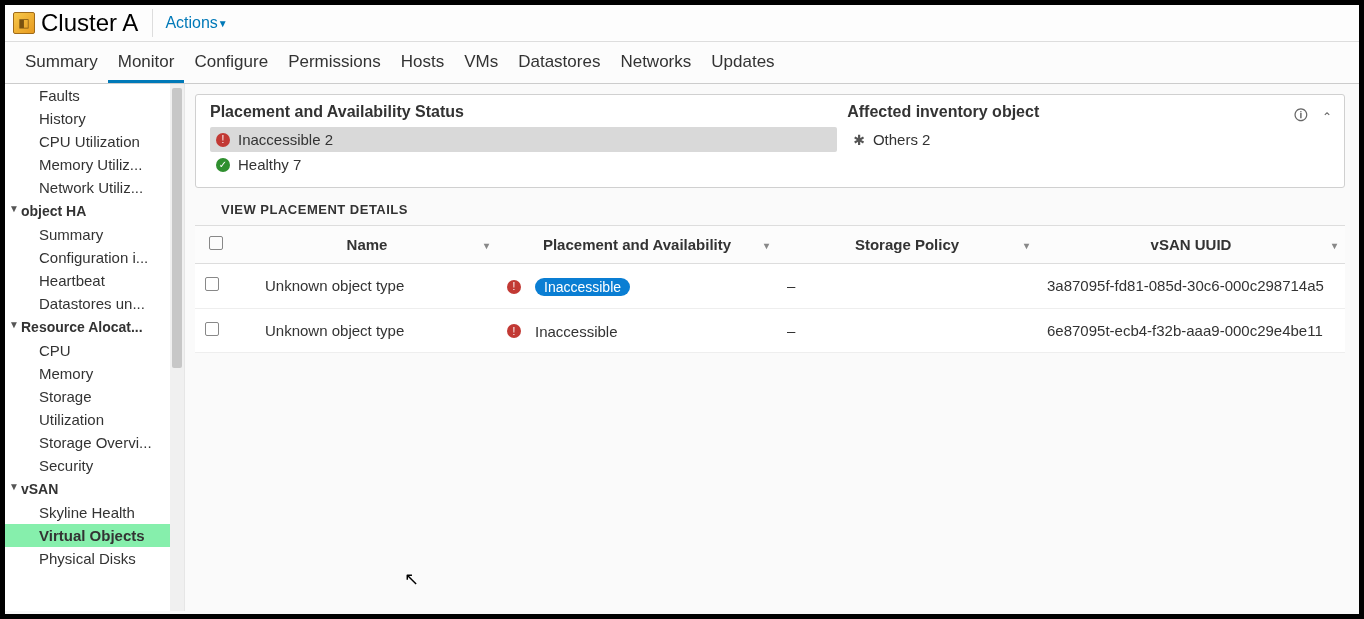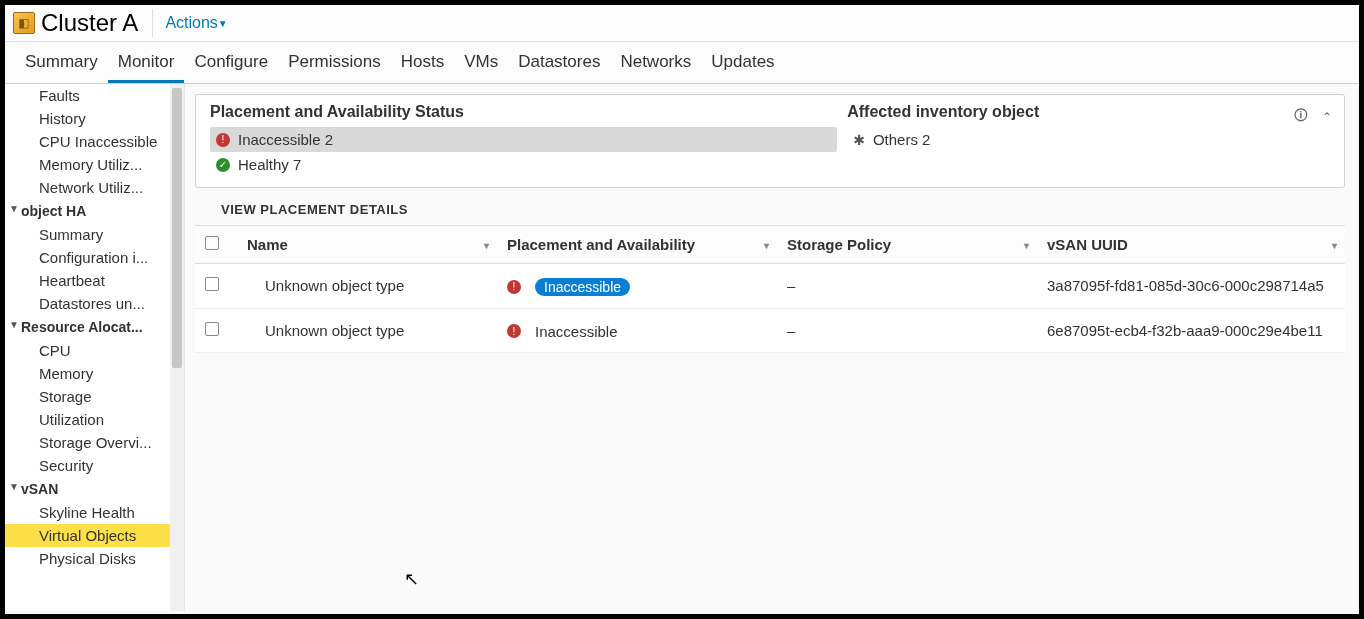--- a/index.html
+++ b/index.html
@@ -21,21 +21,21 @@
 
 .body-area { display: flex; height: calc(100% - 82px); }
 
 
 .sidebar-wrap { width: 180px; position: relative; background: #fff; border-right: 1px solid #e6e6e6;}
 .sidebar { height: 100%; overflow: hidden; }
 .side-group-label { font-weight: 600; font-size: 14px; padding: 4px 6px 4px 16px; white-space: nowrap; overflow:hidden; text-overflow:ellipsis;}
 .side-group-label .caret { position:absolute; left:4px; font-size:10px; color:#555;}
 .side-group-label { position: relative; }
 .side-item { padding: 3px 6px 3px 34px; font-size: 15px; cursor: pointer; white-space: nowrap; overflow:hidden; text-overflow:ellipsis;}
-.side-item.active { background: #fde047; font-weight:400;}
+.side-item.active { background: #86efac; font-weight:700;}
 .scrollbar-vert { position:absolute; right:0; top:0; bottom:0; width:14px; background:#f0f0f0; }
 .scroll-thumb { position:absolute; left:2px; right:2px; top:4px; height:280px; background:#c7c7c7; border-radius:2px;}
 .scroll-arrow-up{ position:absolute; left:0; right:0; top:0; height:14px; display:flex;align-items:center;justify-content:center;font-size:9px;color:#555;}
 
 
 .main { flex:1; padding: 10px 14px 10px 10px; overflow:hidden; background:#fafafa;}
 .panel { border:1px solid #d0d0d0; border-radius:3px; background:#fff; padding:8px 14px 10px; position:relative;}
 .panel-cols { display:flex; }
 .panel-left { flex: 0 0 56%; }
 .panel-right { flex:1; padding-left: 10px;}
@@ -47,21 +47,21 @@
 .status-icon.ok { background:#2f8f2f;}
 .ast { color:#555; margin-right:8px; font-size:14px;}
 .panel-icons { position:absolute; top:10px; right:12px; display:flex; gap:14px; align-items:center; color:#666; font-size:14px;}
 .collapse-caret{ font-size:12px;}
 
 
 .section-heading { font-weight:700; letter-spacing:0.5px; font-size:13px; color:#333; padding:14px 4px 8px 6px;margin-left:20px;}
 
 
 .table { width:100%; border-collapse:collapse; background:#fff;}
-.table th { text-align:left; font-weight:600; font-size:15px; padding:10px 10px; border-bottom:1px solid #ddd; border-top:1px solid #ddd; background:#fcfcfc; position:relative;}
+.table th { text-align:center; font-weight:600; font-size:15px; padding:10px 10px; border-bottom:1px solid #ddd; border-top:1px solid #ddd; background:#fcfcfc; position:relative;}
 .table th .filter-caret { position:absolute; right:8px; top:50%; transform:translateY(-50%); font-size:10px; color:#888;}
 .table td { padding:12px 10px; border-bottom:1px solid #eee; font-size:15px; white-space:nowrap;}
 .chk { width:14px; height:14px; border:1.5px solid #888; border-radius:2px; display:inline-block;}
 .cell-status { display:inline-flex; align-items:center; gap:6px;}
 .pill { background:#0a7ed3; color:#fff; padding:1px 9px; border-radius:10px; font-size:14px;}
 .col-chk{ width:42px;}
 .col-name{ width:260px;}
 .col-place{ width:280px;}
 .col-policy{ width:260px;}
 
@@ -91,21 +91,21 @@
     <div class="tab">Networks</div>
     <div class="tab">Updates</div>
   </div>
 
   <div class="body-area">
 
     <div class="sidebar-wrap">
       <div class="sidebar">
         <div class="side-item" style="padding-left:34px;">Faults</div>
         <div class="side-item">History</div>
-        <div class="side-item">CPU Inaccessible</div>
+        <div class="side-item">CPU Utilization</div>
         <div class="side-item">Memory Utiliz...</div>
         <div class="side-item">Network Utiliz...</div>
 
         <div class="side-group-label">
           <span class="caret">▼</span>
           <span>object HA</span>
         </div>
         <div class="side-item">Summary</div>
         <div class="side-item">Configuration i...</div>
         <div class="side-item">Heartbeat</div>

